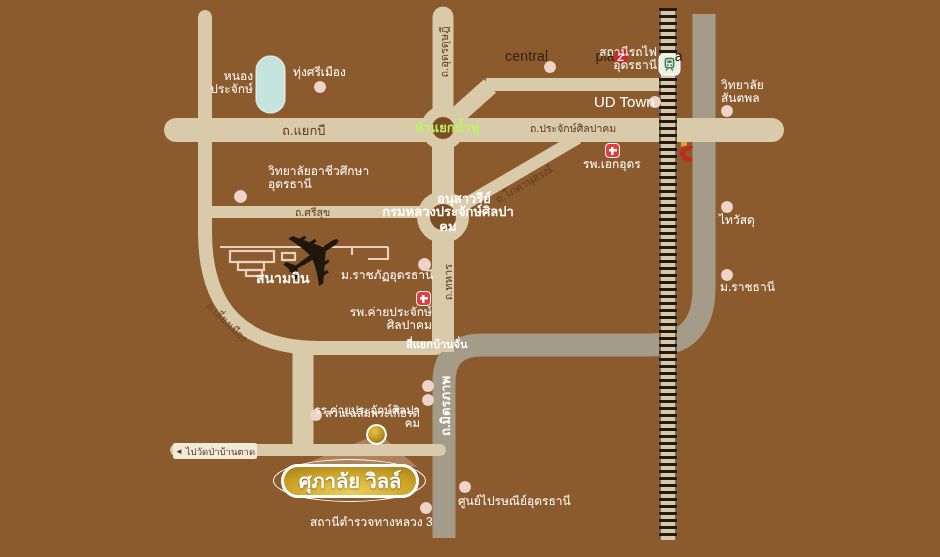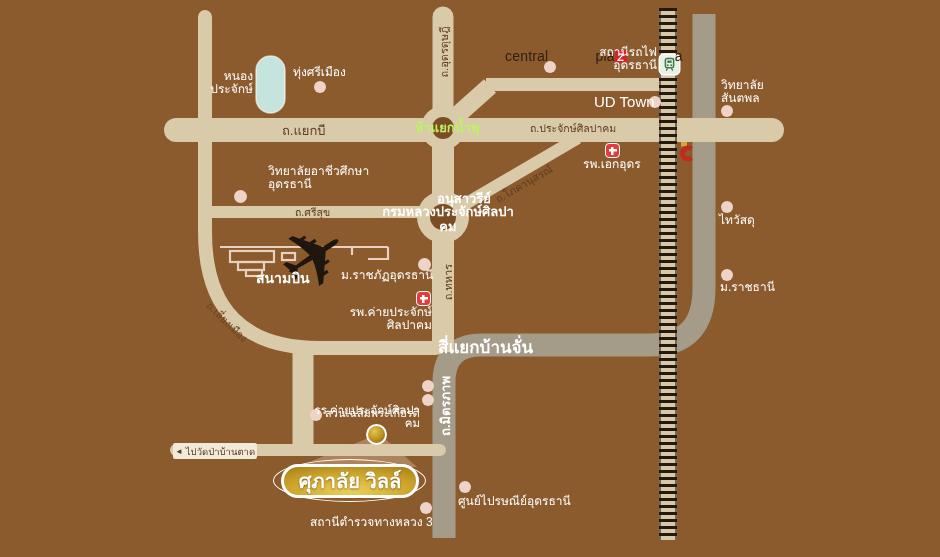--- a/index.html
+++ b/index.html
@@ -174,21 +174,21 @@
   <div class="lbl r" style="left:332px;top:306px;width:100px;">รพ.ค่ายประจักษ์
 ศิลปาคม</div>
   <div class="lbl r" style="left:303px;top:404px;width:117px;font-size:11.5px;">รร.ค่ายประจักษ์ศิลปาคม</div>
   <div class="lbl" style="left:325px;top:407px;font-size:11px;">สวนเฉลิมพระเกียรติ</div>
   <div class="lbl" style="left:458px;top:495px;">ศูนย์ไปรษณีย์อุดรธานี</div>
   <div class="lbl" style="left:310px;top:516px;">สถานีตำรวจทางหลวง 3</div>
 
   <div class="road-lbl bold-dark" style="left:415px;top:121px;">ห้าแยกน้ำพุ</div>
   <div class="lbl c bold-white" style="left:414px;top:192px;width:100px;font-size:13px;">อนุสาวรีย์</div>
   <div class="lbl c bold-white" style="left:378px;top:205px;width:140px;font-size:13px;">กรมหลวงประจักษ์ศิลปาคม</div>
-  <div class="lbl bold-white" style="left:406px;top:338px;font-size:17px;z-index:6;margin-left:32px;">สี่แยกบ้านจั่น</div>
+  <div class="lbl bold-white" style="left:406px;top:338px;font-size:11px;z-index:6;">สี่แยกบ้านจั่น</div>
 
   <div class="road-lbl" style="left:282px;top:124px;font-size:13px;">ถ.แยกบี</div>
   <div class="road-lbl rot" style="left:444px;top:52px;">ถ.อุดรดุษฎี</div>
   <div class="road-lbl" style="left:530px;top:80px;font-size:10.5px;margin-top:43px;">ถ.ประจักษ์ศิลปาคม</div>
   <div class="road-lbl" style="left:295px;top:207px;font-size:10.5px;">ถ.ศรีสุข</div>
   <div class="road-lbl" style="left:524px;top:184px;font-size:10.5px;transform:translate(-50%,-50%) rotate(-30deg);">ถ.โภคานุสรณ์</div>
   <div class="road-lbl rot" style="left:448px;top:282px;">ถ.ทหาร</div>
   <div class="road-lbl" style="left:227px;top:322px;font-size:10.5px;color:#6b4423;transform:translate(-50%,-50%) rotate(44deg);">ถ.เลี่ยงเมือง</div>
   <div class="lbl rot bold-white" style="left:446px;top:406px;font-size:13px;white-space:nowrap;">ถ.มิตรภาพ</div>
 

